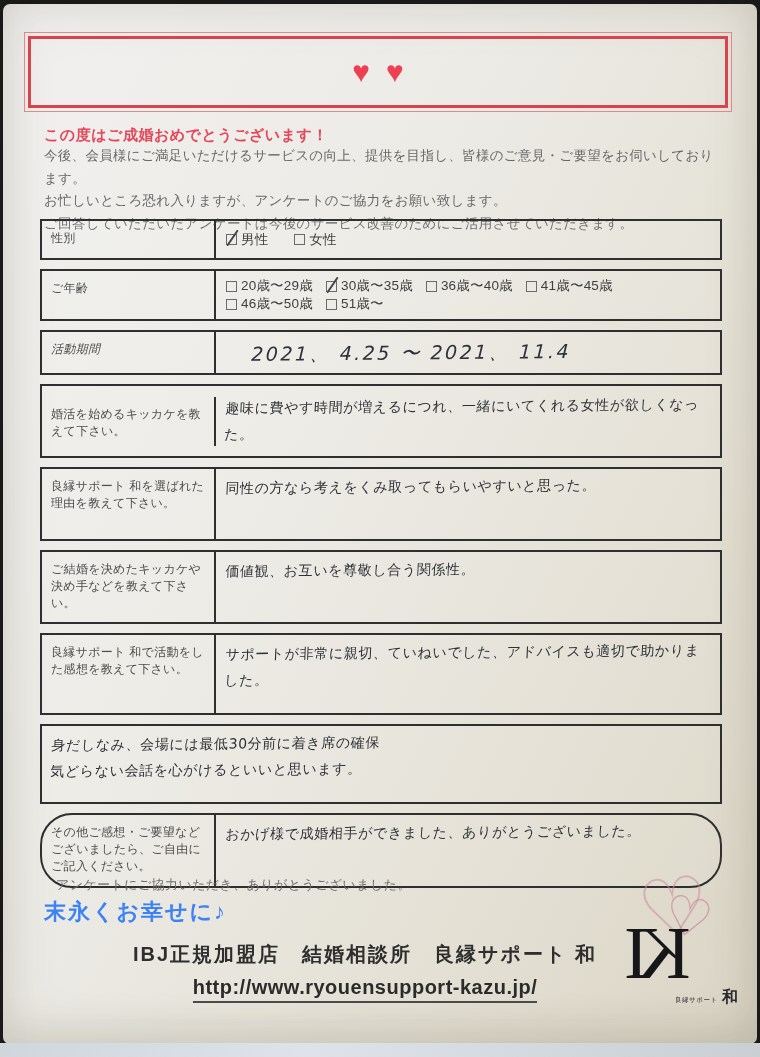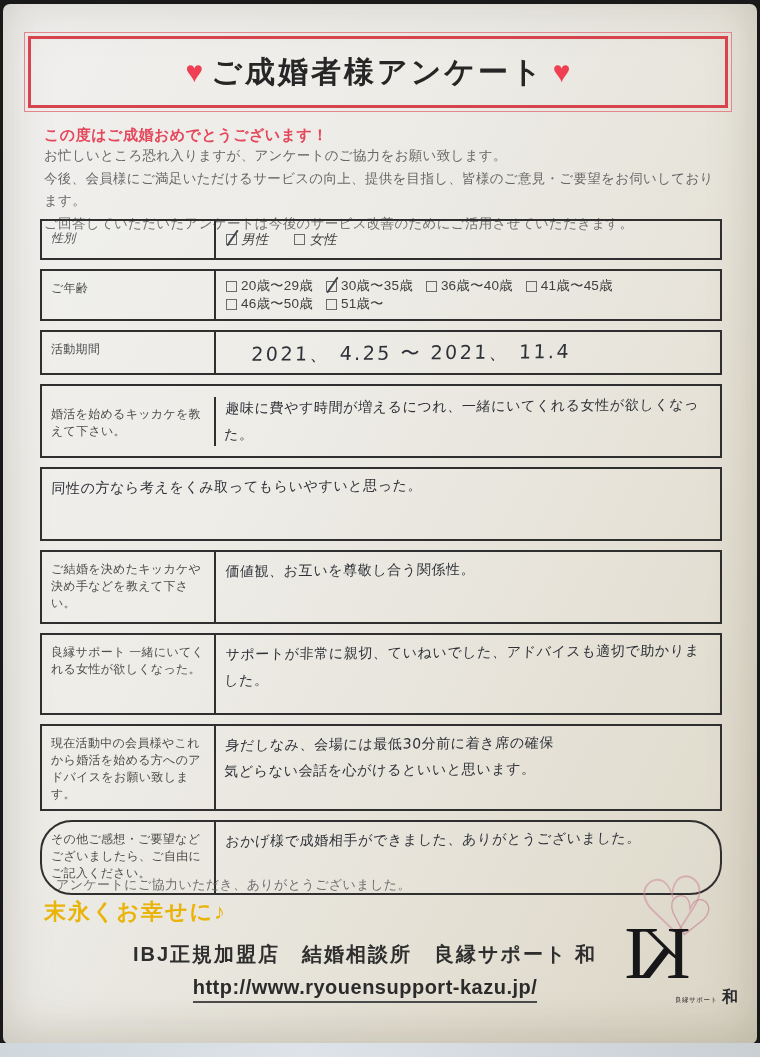--- a/index.html
+++ b/index.html
@@ -36,21 +36,21 @@
   .trow{
     display:flex;border:2px solid #2f2f2f;box-sizing:border-box;
     margin-bottom:9px;background:rgba(255,255,255,.06);
   }
   .cell-label{
     width:174px;min-width:174px;border-right:2px solid #2f2f2f;
     padding:9px 8px 6px 9px;box-sizing:border-box;
     font-size:12px;color:#4d4d4d;line-height:17px;letter-spacing:.3px;
   }
   .cell-answer{flex:1;padding:6px 10px;box-sizing:border-box;position:relative;}
-  .r1{min-height:41px;font-style:italic;} .r2{min-height:39px;} .r3{min-height:35px;}
+  .r1{min-height:41px;} .r2{min-height:39px;} .r3{min-height:35px;font-style:italic;}
   .r4{min-height:74px;align-items:center;} .r5{min-height:74px;} .r6{min-height:74px;}
   .r7{min-height:82px;} .r8{min-height:80px;} .r9{min-height:75px;border-radius:32px;}
   
   .cb-row{display:flex;align-items:center;flex-wrap:wrap;}
   .cb-row.gap-lg .cb-item{margin-right:26px;}
   .cb-row .cb-item{margin-right:13px;display:inline-flex;align-items:center;}
   .cb-box{
     width:11px;height:11px;border:1.5px solid #6a6a6a;display:inline-block;
     position:relative;margin-right:4px;box-sizing:border-box;
   }
@@ -61,21 +61,21 @@
   .cb-label{font-size:13.5px;color:#3f3f3f;letter-spacing:.2px;}
   
   .hand{
     font-family:"DejaVu Sans",sans-serif;font-size:14px;color:#2e3138;
     line-height:26px;letter-spacing:.6px;white-space:pre-line;
     transform:rotate(-.5deg) skewX(-3deg);transform-origin:left top;
   }
   .hand.dates{font-size:19px;letter-spacing:2.5px;padding-left:26px;padding-top:3px;}
   
   .thanks{position:absolute;left:56px;top:876px;font-size:13px;color:#6f6f6f;letter-spacing:.4px;}
-  .wish{position:absolute;left:44px;top:897px;font-size:22px;font-weight:700;color:#eab308;letter-spacing:2px;}
+  .wish{position:absolute;left:44px;top:897px;font-size:22px;font-weight:700;color:#3b82f6;letter-spacing:2px;}
   .footer-center{position:absolute;left:80px;top:941px;width:570px;text-align:center;}
   .agency{font-size:20px;font-weight:700;color:#2e2e2e;letter-spacing:2px;}
   .url{
     display:inline-block;margin-top:8px;font-size:20px;font-weight:700;color:#2b2b2b;
     border-bottom:2px solid #4a4a4a;padding-bottom:2px;letter-spacing:.5px;text-align:center;
   }
   
   .logo{position:absolute;right:16px;top:876px;width:132px;height:148px;}
   .logo-heart-a{
     position:absolute;top:-8px;left:26px;font-size:80px;line-height:1;
@@ -95,28 +95,27 @@
   .logo-caption .large{font-size:16px;font-family:"Liberation Serif","DejaVu Serif",serif;font-weight:700;}
 </style>
 </head>
 <body>
 
 <div class="paper"></div>
 <div class="bottom-strip"></div>
 
 <div class="title-box">
   <span class="title-heart">♥</span>
-  <span class="title-text">ご成婚者様アンケート</span>
   <span class="title-heart">♥</span>
 </div>
 
 <div class="intro">
   <div class="congrats">この度はご成婚おめでとうございます！</div>
+  <div class="line">今後、会員様にご満足いただけるサービスの向上、提供を目指し、皆様のご意見・ご要望をお伺いしております。</div>
   <div class="line">お忙しいところ恐れ入りますが、アンケートのご協力をお願い致します。</div>
-  <div class="line">今後、会員様にご満足いただけるサービスの向上、提供を目指し、皆様のご意見・ご要望をお伺いしております。</div>
   <div class="line">ご回答していただいたアンケートは今後のサービス改善のためにご活用させていただきます。</div>
 </div>
 
 <div class="qtable">
 
   <div class="trow r1">
     <div class="cell-label">性別</div>
     <div class="cell-answer cb-row gap-lg">
         <span class="cb-item">
           <span class="cb-box">
@@ -171,41 +170,41 @@
   </div>
 
   <div class="trow r4">
     <div class="cell-label">婚活を始めるキッカケを教えて下さい。</div>
     <div class="cell-answer">
       <div class="hand">趣味に費やす時間が増えるにつれ、一緒にいてくれる女性が欲しくなった。</div>
     </div>
   </div>
 
   <div class="trow r5">
+    <div class="cell-label">良縁サポート 和を選ばれた理由を教えて下さい。</div>
     <div class="cell-answer">
       <div class="hand">同性の方なら考えをくみ取ってもらいやすいと思った。</div>
     </div>
   </div>
 
   <div class="trow r6">
     <div class="cell-label">ご結婚を決めたキッカケや決め手などを教えて下さい。</div>
     <div class="cell-answer">
       <div class="hand">価値観、お互いを尊敬し合う関係性。</div>
     </div>
   </div>
 
   <div class="trow r7">
-    <div class="cell-label">良縁サポート 一緒にいてくれる女性が欲しくなった。</div>
+    <div class="cell-label">良縁サポート 和で活動をした感想を教えて下さい。</div>
     <div class="cell-answer">
       <div class="hand">サポートが非常に親切、ていねいでした、アドバイスも適切で助かりました。</div>
     </div>
   </div>
 
   <div class="trow r8">
-    <div class="cell-label">現在活動中の会員様やこれから婚活を始める方へのアドバイスをお願い致します。</div>
     <div class="cell-answer">
       <div class="hand">身だしなみ、会場には最低30分前に着き席の確保
 気どらない会話を心がけるといいと思います。</div>
     </div>
   </div>
 
   <div class="trow r9">
     <div class="cell-label">その他ご感想・ご要望などございましたら、ご自由にご記入ください。</div>
     <div class="cell-answer">
       <div class="hand">おかげ様で成婚相手ができました、ありがとうございました。</div>

